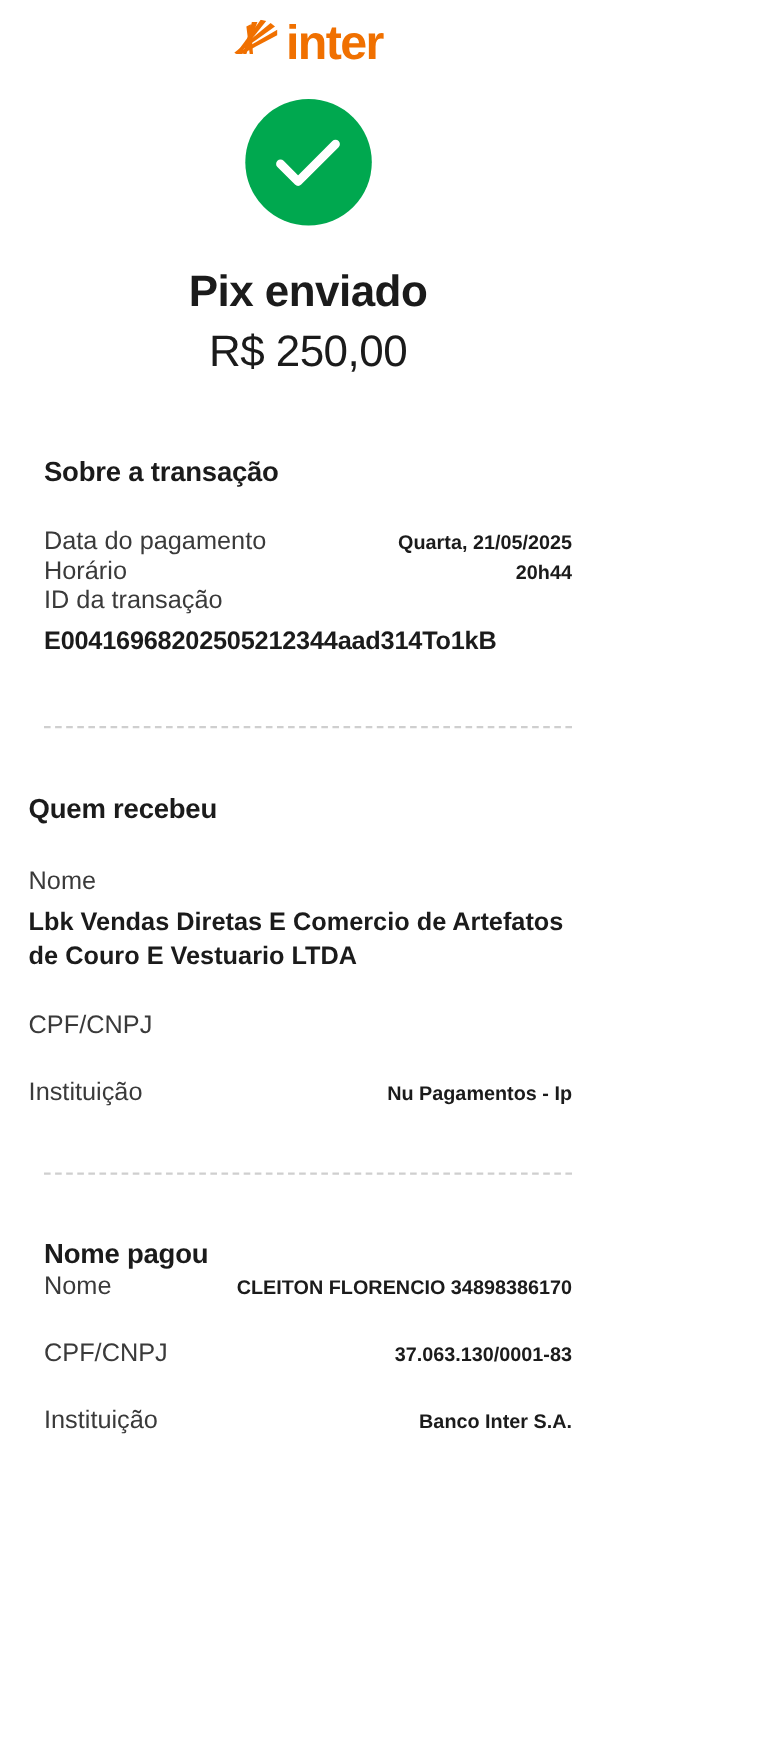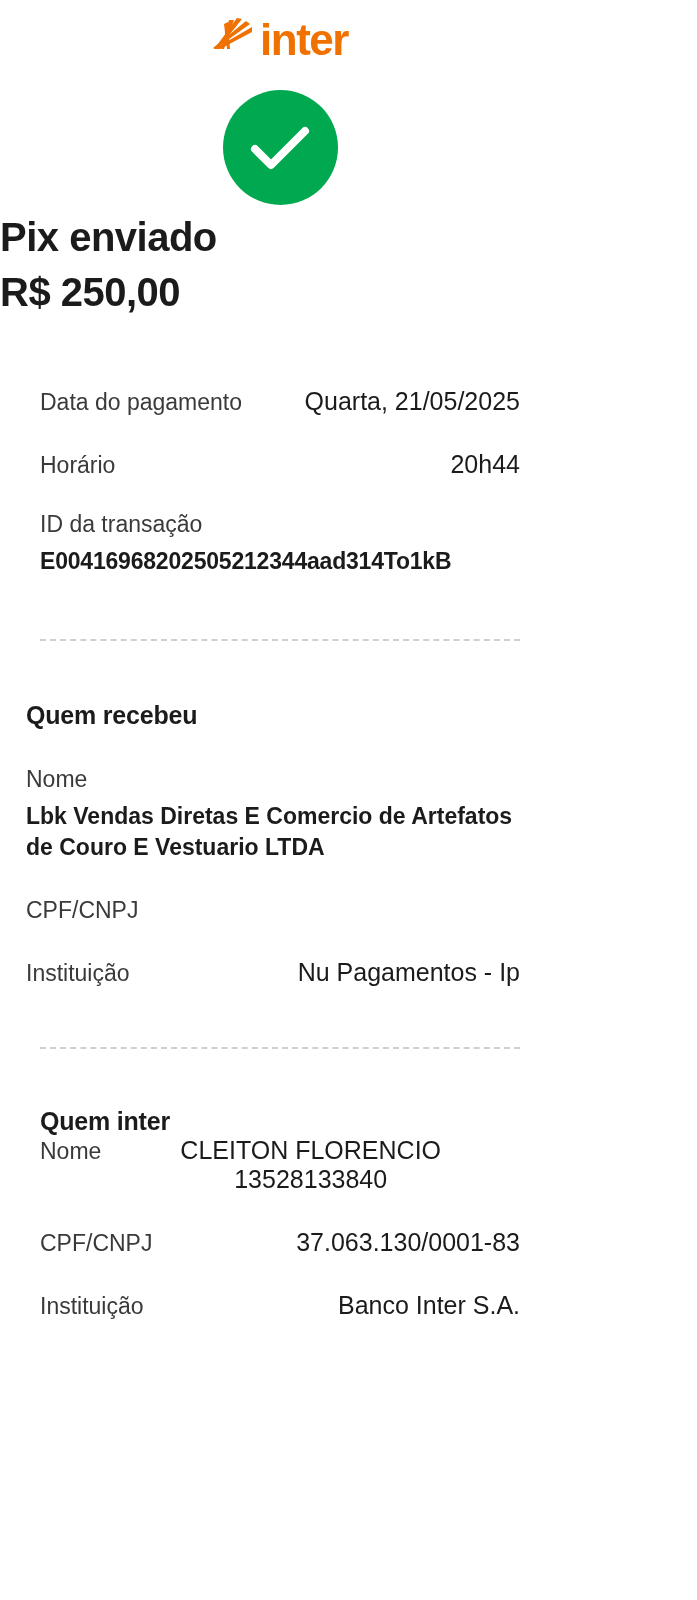--- a/index.html
+++ b/index.html
@@ -51,33 +51,33 @@
     height: 115px;
     border-radius: 50%;
     background: #00a84f;
     display: flex;
     align-items: center;
     justify-content: center;
   }
 
   
   .title-block {
-    margin-top: 10px;
-    text-align: left;
+    margin-top: 38px;
+    text-align: center;
   }
   .title-main {
     font-size: 40px;
     font-weight: bold;
     letter-spacing: -0.5px;
     color: #1b1b1b;
   }
   .title-amount {
     margin-top: 10px;
     font-size: 40px;
-    font-weight: bold;
+    font-weight: normal;
     letter-spacing: -0.5px;
     color: #1b1b1b;
   }
 
   
   .section {
     padding: 0 40px;
   }
   .section-title {
     font-size: 25px;
@@ -91,23 +91,23 @@
     align-items: baseline;
     gap: 0;
   }
   .row-label {
     font-size: 23px;
     color: #3a3a3a;
     font-weight: normal;
     white-space: nowrap;
   }
   .row-value {
-    font-size: 25px;
-    color: #1b1b1b;
-    font-weight: normal;
+    font-size: 18px;
+    color: #1b1b1b;
+    font-weight: bold;
     text-align: center;
   }
   .stack-label {
     font-size: 23px;
     color: #3a3a3a;
   }
   .stack-value {
     font-size: 23px;
     color: #1b1b1b;
     font-weight: bold;
@@ -118,21 +118,21 @@
 
   .divider {
     margin: 0 40px;
     border-top: 2px dashed #cfcfcf;
   }
 
   
   .s1 { margin-top: 72px; }          
   .s1 .row:nth-of-type(1) { margin-top: 34px; }
   .s1 .row:nth-of-type(2) { margin-top: 34px; }
-  .s1 .stack { margin-top: 32px; }
+  .s1 .stack { }
 
   .div1 { margin-top: 62px; }
   .s2 { margin-top: 60px; padding-left: 26px; }
   .s2 .stack { margin-top: 36px; }
   .s2 .row { margin-top: 34px; }
 
   .div2 { margin-top: 60px; }
   .s3 { margin-top: 58px; }
   .s3 .row:first-of-type { margin-top: 34px; }
   .s3 .row + .row { margin-top: 34px; }
@@ -165,20 +165,21 @@
       </svg>
     </div>
   </div>
 
   <div class="title-block">
     <div class="title-main">Pix enviado</div>
     <div class="title-amount">R$ 250,00</div>
   </div>
 
   <div class="section s1">
+    <div class="section-title">Sobre a transação</div>
 
     <div class="row">
       <span class="row-label">Data do pagamento</span>
       <span class="row-value">Quarta, 21/05/2025</span>
     </div>
 
     <div class="row">
       <span class="row-label">Horário</span>
       <span class="row-value">20h44</span>
     </div>
@@ -205,25 +206,25 @@
 
     <div class="row">
       <span class="row-label">Instituição</span>
       <span class="row-value">Nu Pagamentos - Ip</span>
     </div>
   </div>
 
   <div class="divider div2"></div>
 
   <div class="section s3">
-    <div class="section-title">Quem inter</div>
+    <div class="section-title">Nome pagou</div>
 
     <div class="row">
       <span class="row-label">Nome</span>
-      <span class="row-value">CLEITON FLORENCIO 13528133840</span>
+      <span class="row-value">CLEITON FLORENCIO 34898386170</span>
     </div>
 
     <div class="row">
       <span class="row-label">CPF/CNPJ</span>
       <span class="row-value">37.063.130/0001-83</span>
     </div>
 
     <div class="row">
       <span class="row-label">Instituição</span>
       <span class="row-value">Banco Inter S.A.</span>

